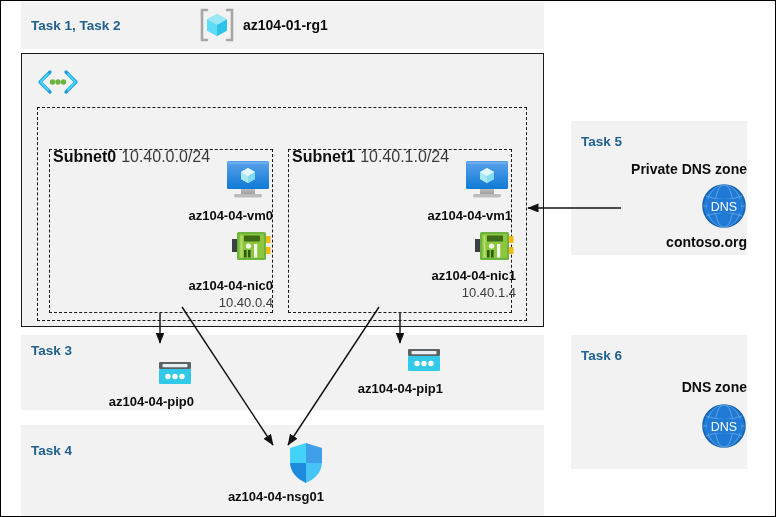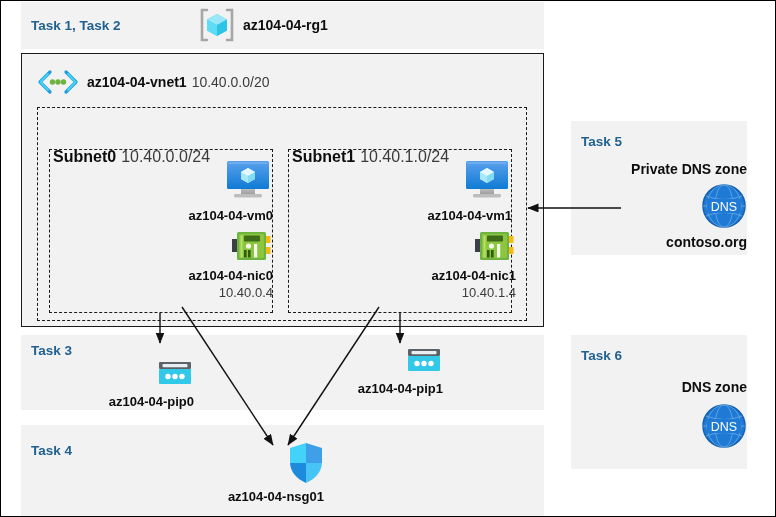--- a/index.html
+++ b/index.html
@@ -90,39 +90,36 @@
   <span style="display:inline-block;width:36px;height:34px;position:relative;">
     <svg width="36" height="34" viewBox="0 0 36 34">
       <path d="M8 2 L3 2 L3 32 L8 32" fill="none" stroke="#a6a6a6" stroke-width="2.6" stroke-linecap="round"></path>
       <path d="M28 2 L33 2 L33 32 L28 32" fill="none" stroke="#a6a6a6" stroke-width="2.6" stroke-linecap="round"></path>
       <polygon points="18,6 28,11.5 28,22.5 18,28 8,22.5 8,11.5" fill="#4fd2ef"></polygon>
       <polygon points="18,6 28,11.5 18,17 8,11.5" fill="#9ae8f7"></polygon>
       <polygon points="18,17 28,11.5 28,22.5 18,28" fill="#2ec4e8"></polygon>
       <polygon points="18,17 8,11.5 8,22.5 18,28" fill="#5fdcf5"></polygon>
     </svg>
   </span>
-  <span class="hdr-title" style="font-weight:bold;">az104-04-rg1</span>
+  <span class="hdr-title" style="font-weight:bold;">az104-01-rg1</span>
 </div>
 
 <div class="vnet-box" style="left:20px;top:52px;width:523px;height:274px;"></div>
 
 <div class="hdr-row" style="left:36px;top:68px;">
   <span style="display:inline-block;width:42px;height:26px;">
     <svg width="42" height="26" viewBox="0 0 42 26">
       <path d="M13 3 L3 13 L13 23" fill="none" stroke="#1f9ae0" stroke-width="3.2" stroke-linecap="round" stroke-linejoin="round"></path>
       <path d="M11 5 L3.5 13 L11 21" fill="none" stroke="#42d3f5" stroke-width="2" stroke-linecap="round" stroke-linejoin="round"></path>
       <path d="M29 3 L39 13 L29 23" fill="none" stroke="#1f9ae0" stroke-width="3.2" stroke-linecap="round" stroke-linejoin="round"></path>
       <path d="M31 5 L38.5 13 L31 21" fill="none" stroke="#42d3f5" stroke-width="2" stroke-linecap="round" stroke-linejoin="round"></path>
       <circle cx="15.5" cy="13" r="2.7" fill="#6cb33f"></circle>
       <circle cx="21" cy="13" r="2.7" fill="#6cb33f"></circle>
       <circle cx="26.5" cy="13" r="2.7" fill="#6cb33f"></circle>
     </svg>
-  </span>
-  <span class="hdr-title">
-    <b>az104-04-vnet1</b><span class="cidr" style="margin-left:5px;">10.40.0.0/20</span>
   </span>
 </div>
 
 <div class="dashed-outer" style="left:36px;top:106px;width:490px;height:214px;"></div>
 
 <div class="subnet-title" style="left:52px;top:120px;">
   <b>Subnet0</b><span style="margin-left:5px;">10.40.0.0/24</span>
 </div>
 
 <div class="dashed-inner" style="left:48px;top:148px;width:224px;height:164px;"></div>
@@ -162,21 +159,21 @@
       <rect x="6" y="3" width="29" height="28" rx="1.5" fill="#6cb33f"></rect>
       <rect x="8" y="5" width="25" height="24" rx="1" fill="#8cc63f"></rect>
       <rect x="13" y="6.5" width="16" height="6" rx="0.8" fill="#3d6b17"></rect>
       <circle cx="17.5" cy="17" r="2.6" fill="#f2f7ea"></circle>
       <rect x="13" y="21" width="2.6" height="7.5" fill="#2f5c12"></rect>
       <rect x="17" y="21" width="2.6" height="7.5" fill="#2f5c12"></rect>
       <rect x="23" y="15" width="3.2" height="13.5" fill="#f2f7ea"></rect>
       <rect x="9.5" y="6.5" width="2" height="22" fill="#b9e06a"></rect>
     </svg>
   </span>
-  <span class="name-bold" style="margin-top:5px;">az104-04-nic0</span>
+  <span class="name-bold" style="margin-top:15px;">az104-04-nic0</span>
   <span class="name-plain" style="margin-top:2px;">10.40.0.4</span>
 </div>
 
 <div class="subnet-title" style="left:291px;top:120px;">
   <b>Subnet1</b><span style="margin-left:5px;">10.40.1.0/24</span>
 </div>
 
 <div class="dashed-inner" style="left:287px;top:148px;width:224px;height:164px;"></div>
 
 <div class="center-col" style="left:287px;top:156px;width:224px;">

